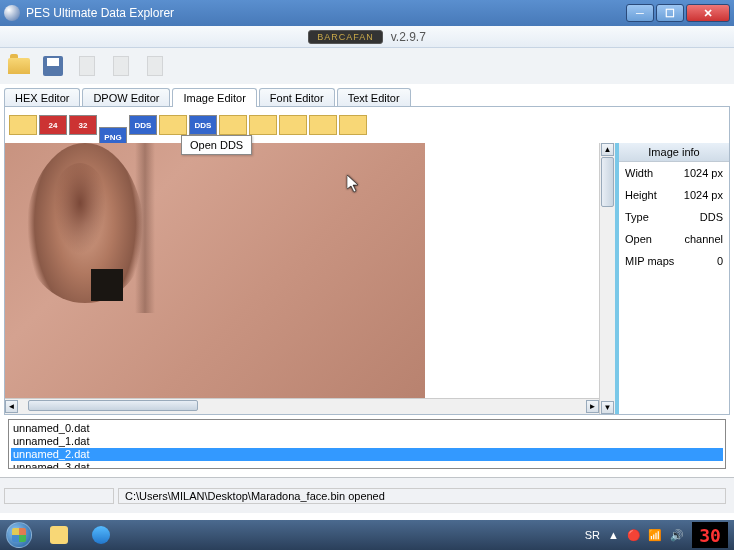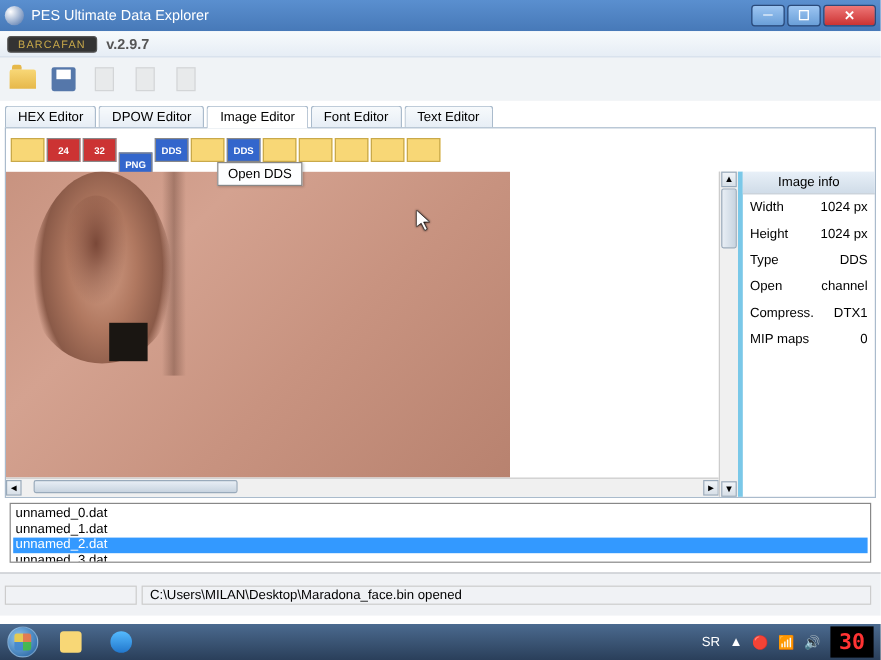--- a/index.html
+++ b/index.html
@@ -6,23 +6,23 @@
 body { width: 734px; height: 550px; background: #fff; overflow: hidden; position: relative; }
 
 .titlebar { height: 26px; background: linear-gradient(#5a8fcf,#4779b8); display: flex; align-items: center; padding: 0 4px; color: #fff; }
 .titlebar .app-icon { width: 16px; height: 16px; margin-right: 6px; background: radial-gradient(circle at 30% 30%, #fff, #4a6fa8); border-radius: 50%; }
 .titlebar .title { flex: 1; font-size: 12px; }
 .winbtns { display: flex; gap: 2px; }
 .winbtn { width: 28px; height: 18px; border: 1px solid #2a4a7a; border-radius: 3px; display: flex; align-items: center; justify-content: center; font-weight: bold; }
 .winbtn.min, .winbtn.max { background: linear-gradient(#9cc5f2,#6a9fd8); }
 .winbtn.close { background: linear-gradient(#e77,#c33); width: 44px; }
 
-.menubar { height: 22px; background: linear-gradient(#f7fafc,#e6edf5); border-bottom: 1px solid #c7d4e3; display: flex; align-items: center; justify-content: flex-start; padding: 0 6px; }
+.menubar { height: 22px; background: linear-gradient(#f7fafc,#e6edf5); border-bottom: 1px solid #c7d4e3; display: flex; align-items: center; justify-content: center; padding: 0 6px; }
 .badge { background: #333; color: #c9a94a; padding: 1px 8px; border-radius: 3px; font-size: 9px; letter-spacing: 1px; border: 1px solid #555; }
-.version { color: #555; font-size: 12px; font-weight: bold; margin-left: 8px; }
+.version { color: #555; font-size: 12px; font-weight: normal; margin-left: 8px; }
 
 .maintool { height: 36px; background: #f0f3f6; display: flex; align-items: center; padding: 0 4px; gap: 4px; }
 .tbtn { width: 30px; height: 30px; display: flex; align-items: center; justify-content: center; border: 1px solid transparent; }
 .ic-open { width: 22px; height: 16px; background: linear-gradient(#f8d776,#e6b84a); border-radius: 2px 2px 0 0; position: relative; }
 .ic-open:before { content: ''; position: absolute; top: -4px; left: 2px; width: 8px; height: 4px; background: #e6b84a; border-radius: 2px 2px 0 0; }
 .ic-save { width: 20px; height: 20px; background: #5577aa; border-radius: 2px; position: relative; }
 .ic-save:before { content: ''; position: absolute; top: 2px; left: 4px; width: 12px; height: 8px; background: #fff; }
 .ic-doc { width: 16px; height: 20px; background: #ddd; border: 1px solid #aaa; position: relative; }
 .dim { opacity: 0.4; }
 
@@ -218,24 +218,20 @@
               </div>
               <div class="info-row">
                 <span class="k">Type</span>
                 <span>DDS</span>
               </div>
               <div class="info-row">
                 <span class="k">Open</span>
                 <span>channel</span>
               </div>
               <div class="info-row">
-                <span class="k">Compress.</span>
-                <span>DTX1</span>
-              </div>
-              <div class="info-row">
                 <span class="k">MIP maps</span>
                 <span>0</span>
               </div>
             </div>
         </div>
       </div>
     </div>
     <div class="filelist" id="filelist">
         <div class="item">unnamed_0.dat</div>
         <div class="item">unnamed_1.dat</div>

